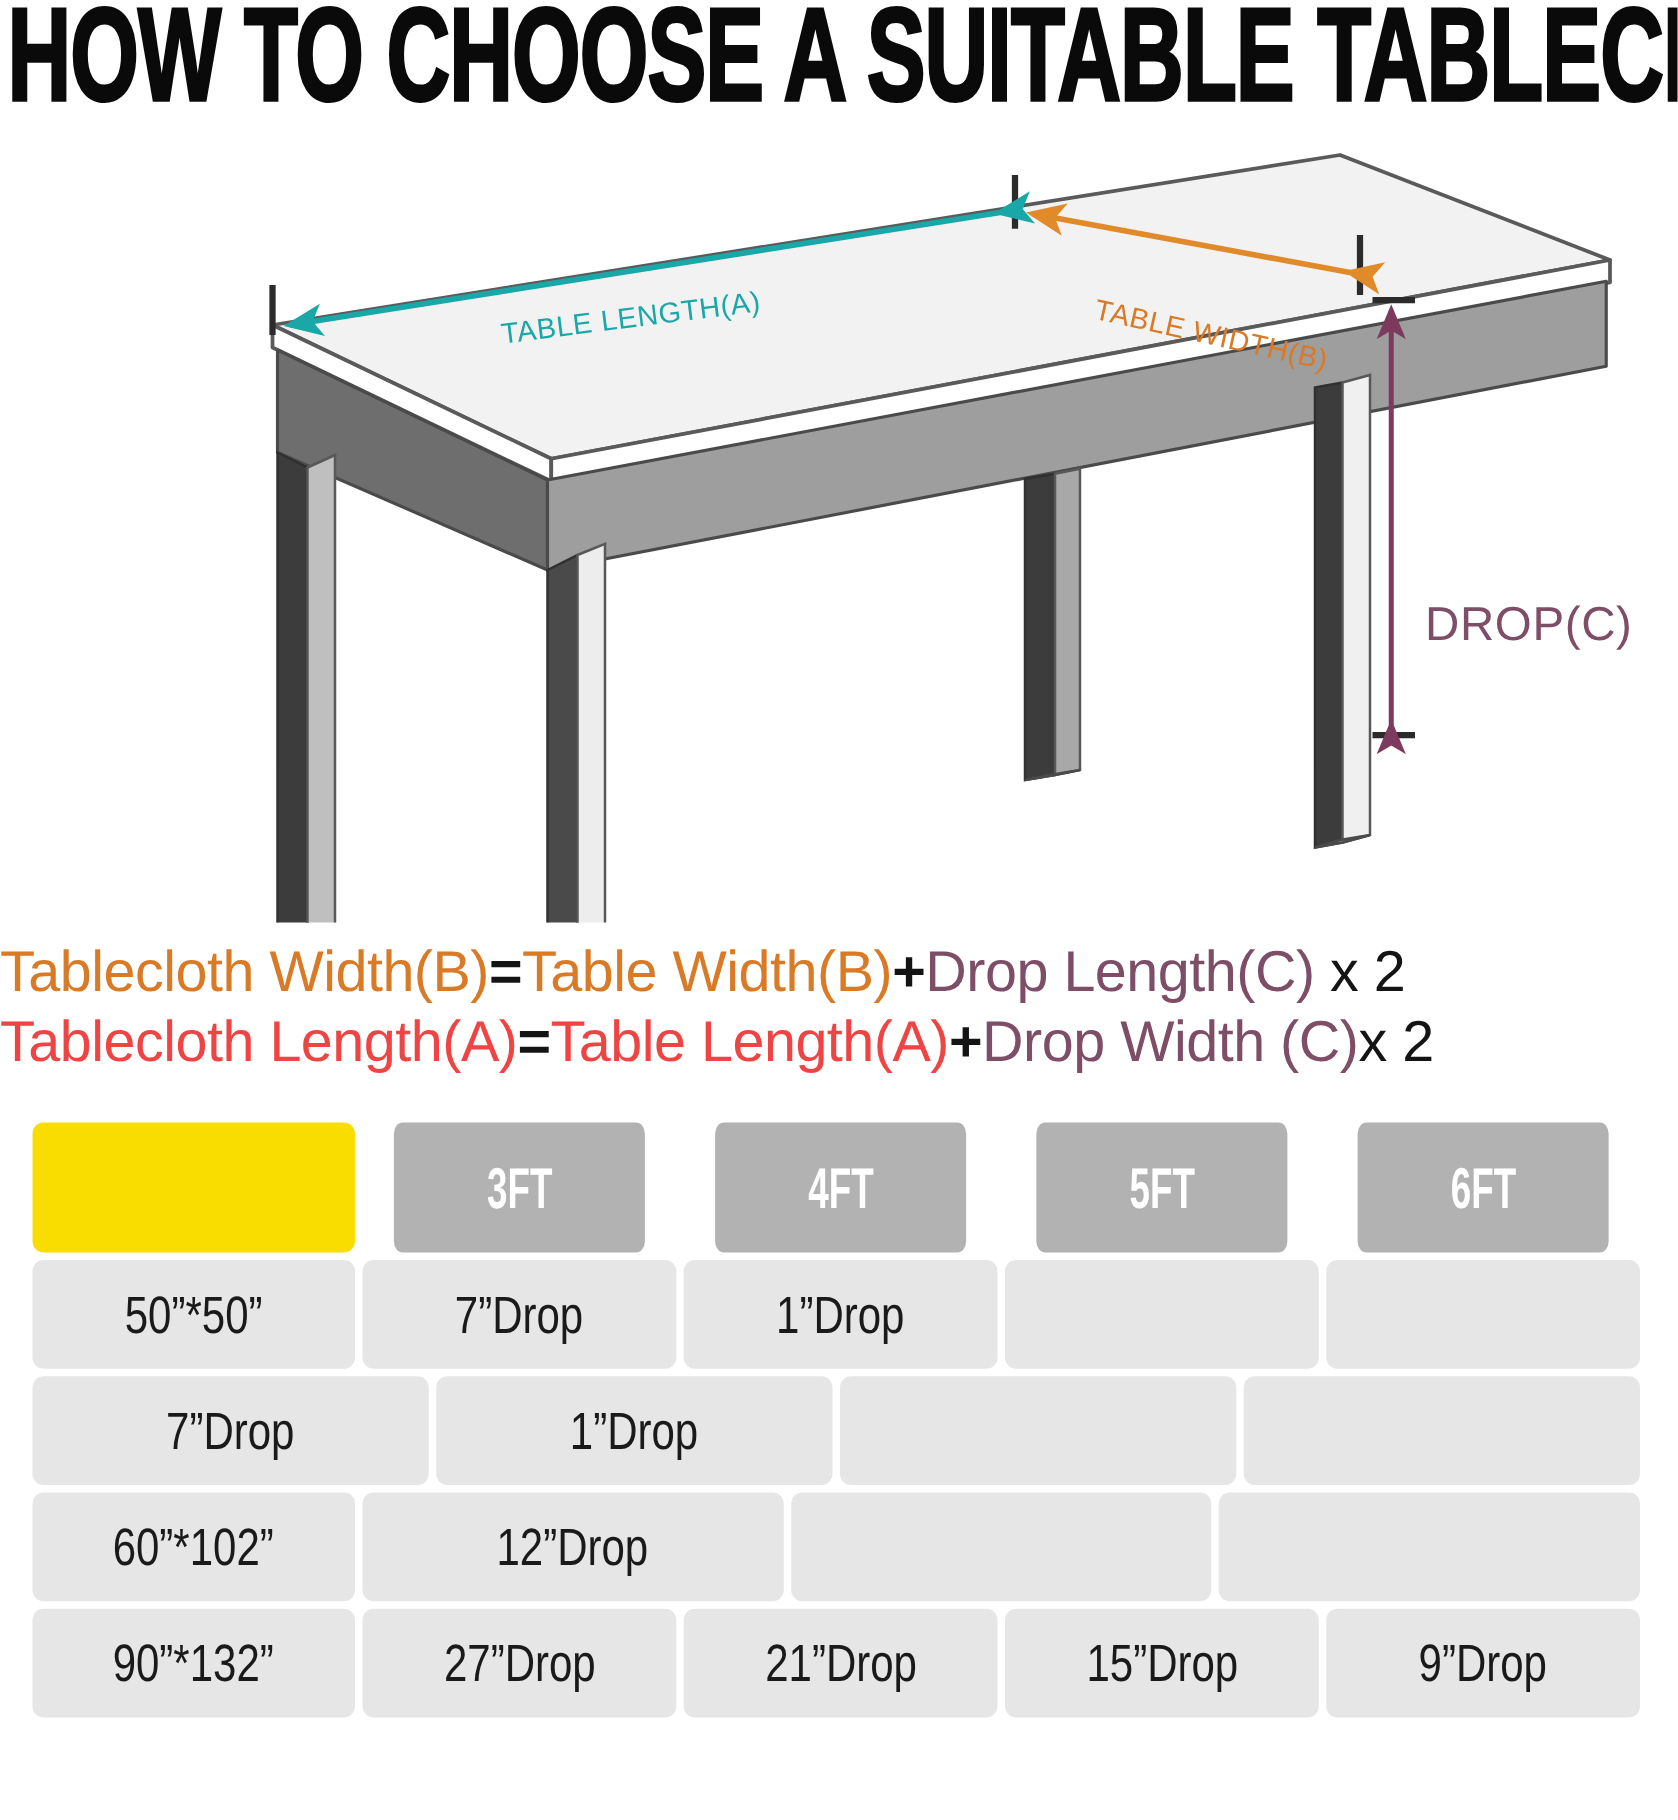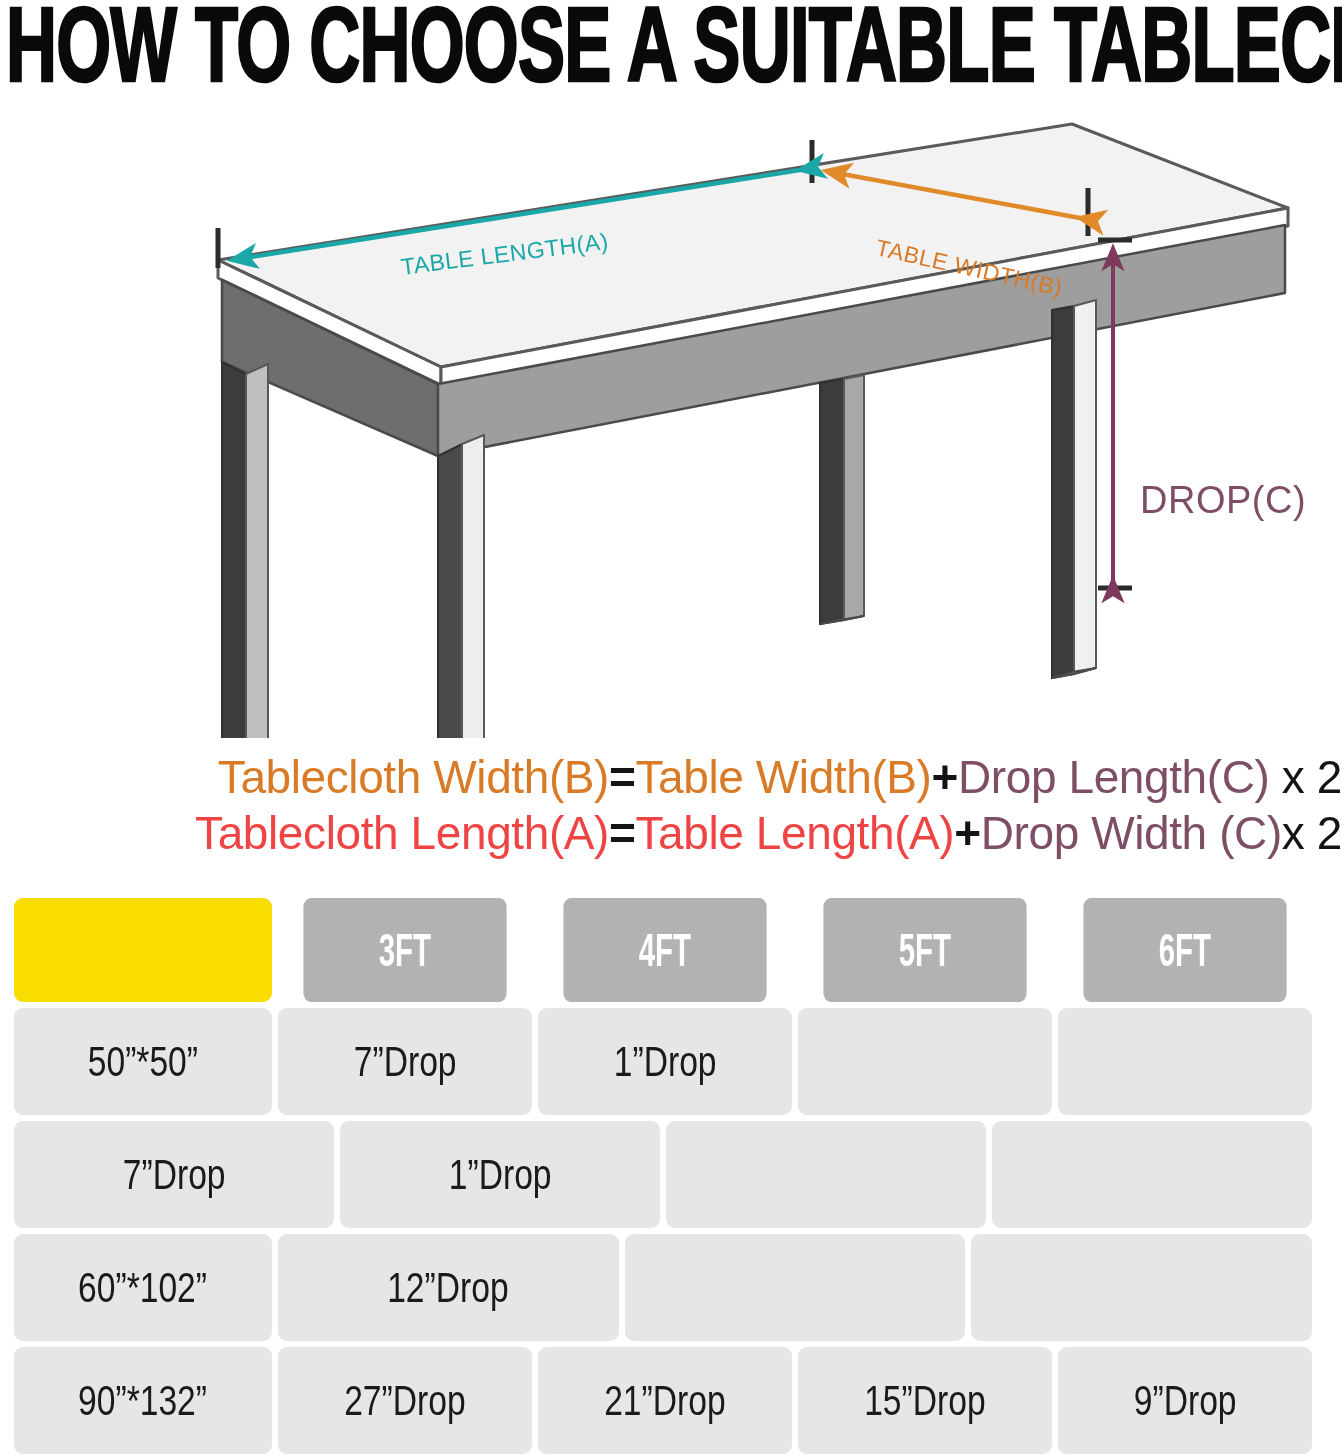--- a/index.html
+++ b/index.html
@@ -61,21 +61,21 @@
     left:1140px;top:391px;
   }
 
   
   #formulas{
     position:absolute;left:0;top:752px;width:1342px;height:120px;
   }
   .formula-line{
     position:absolute;
     width:1342px;
-    text-align:right;
+    text-align:left;
     white-space:nowrap;
     font-family:"Liberation Sans", sans-serif;
     font-size:46px;
     line-height:50px;
     letter-spacing:-0.4px;
   }
   #formula-width{top:0px;}
   #formula-length{top:56px;}
   .c-orange{color:#D97A26;}
   .c-teal{color:#ef4444;}
@@ -85,20 +85,21 @@
   
   #size-table{
     position:absolute;
     left:14px;top:898px;
     width:1298px;
   }
   .trow{
     display:flex;
     gap:6px;
     margin-bottom:6px;
+    margin-left:12px;
   }
   .tcell{
     border-radius:9px;
     display:flex;
     align-items:center;
     justify-content:center;
     box-sizing:border-box;
   }
   .tcell.col0{width:258px;flex:0 0 258px;}
   .tcell.coln{flex:1 1 0;}
@@ -107,21 +108,21 @@
   #header-row .hdr-blank{background:#FADD00;}
   #header-row .hdr{
     background:#B2B2B2;
     color:#ffffff;
     font-weight:bold;
     font-size:46px;
     font-family:"Liberation Sans", sans-serif;
     transform:scaleX(0.80);
   }
   .data-row .tcell{
-    height:107px;
+    height:87px;
     background:#E6E6E6;
     color:#1a1a1a;
     font-size:42px;
     font-family:"Liberation Sans", sans-serif;
     transform-origin:center;
   }
   .cell-text{
     transform:scaleX(0.80);
     display:inline-block;
     white-space:nowrap;

